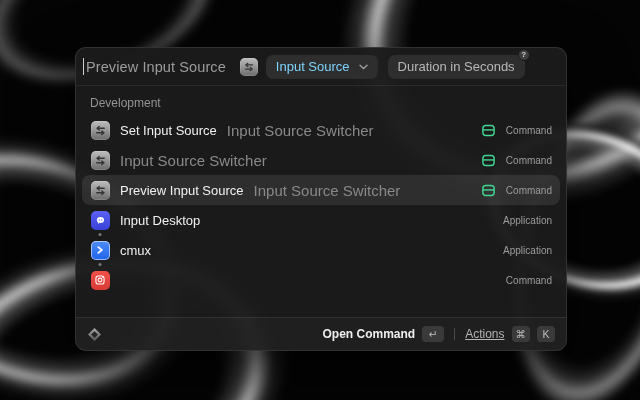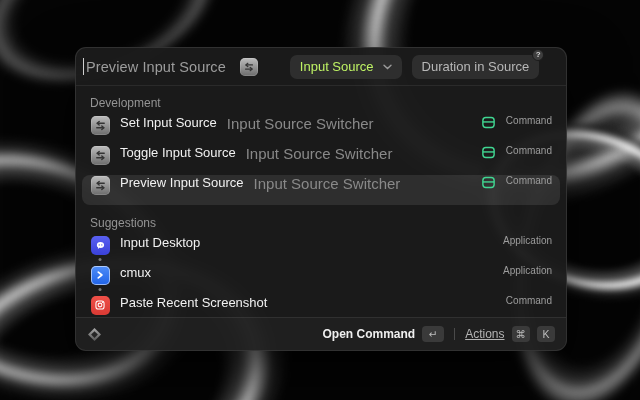--- a/index.html
+++ b/index.html
@@ -35,32 +35,32 @@
     display:flex; flex-direction:column;
   }
 
   
   .topbar { height:38px; flex:0 0 38px; display:flex; align-items:center; padding:0 10px 0 7px;
     border-bottom:1px solid rgba(255,255,255,0.07); }
   .caret { width:1px; height:17px; background:#cfcfcf; margin-right:2px; }
   .search-text { font-size:14.5px; color:#9c9c9c; letter-spacing:.1px; white-space:nowrap; }
   .arg-icon { margin-left:14px; margin-right:8px; flex:0 0 auto; }
   .pill { height:24px; display:flex; align-items:center; background:#2e2e2e; border-radius:7px;
-    padding:0 10px; font-size:13px; color:#bef264; white-space:nowrap;margin-left:24px; }
+    padding:0 10px; font-size:13px; color:#7dd3fc; white-space:nowrap; }
   .pill.dropdown { gap:9px; }
   .pill.arg-field { margin-left:10px; position:relative; color:#b7b7b7; }
   .chev svg { display:block; }
   .q-badge { position:absolute; top:-6px; right:-5px; width:12px; height:12px; border-radius:50%;
     background:#3e3e3e; border:1.5px solid #1b1b1b; color:#d6d6d6; font-size:8px; font-weight:bold;
     display:flex; align-items:center; justify-content:center; }
 
   
   .list { flex:1 1 auto; padding:3px 6px; overflow:hidden; }
   .section-header { font-size:12px; font-weight:500; color:#949494; margin:7px 8px 5px; }
-  .row { height:30px; display:flex; align-items:flex-start; gap:10px; padding:0 8px; border-radius:8px; }
+  .row { height:30px; display:flex; align-items:center; gap:10px; padding:0 8px; border-radius:8px; }
   .row.selected { background:rgba(255,255,255,0.09); }
   .row-icon { width:20px; height:20px; flex:0 0 auto; position:relative; display:flex; align-items:center; justify-content:center; }
   .row-title { font-size:13px; font-weight:500; color:#f1f1f1; white-space:nowrap; }
   .row-sub { font-size:15px; color:#898989; white-space:nowrap; }
   .spacer { flex:1 1 auto; }
   .acc-icon { flex:0 0 auto; display:flex; }
   .acc-text { font-size:10px; color:#9d9d9d; white-space:nowrap; }
   .app-sq { width:19px; height:19px; border-radius:5px; display:flex; align-items:center; justify-content:center; }
   .beeper-sq { background:linear-gradient(180deg,#5a61f2,#3a41d8); }
   .cmux-sq { background:linear-gradient(180deg,#4f8df7,#1f63e8); box-shadow:inset 0 0 0 1px rgba(255,255,255,0.55); }
@@ -119,21 +119,21 @@
     </span>
     <span class="pill dropdown">
       <span>Input Source</span>
       <span class="chev">
         <svg width="9" height="6" viewBox="0 0 9 6" fill="none" stroke="#9a9a9a" stroke-width="1.4" stroke-linecap="round">
             <path d="M1 1.2 L4.5 4.6 L8 1.2"></path>
           </svg>
       </span>
     </span>
     <span class="pill arg-field">
-      <span>Duration in Source</span>
+      <span>Duration in Seconds</span>
       <span class="q-badge">?</span>
     </span>
   </div>
 
   <div class="list">
 
     <div class="section-header">Development</div>
 
     <div class="row">
       <span class="row-icon">
@@ -162,21 +162,20 @@
       <span class="row-icon">
         <span class="switch-sq">
             <svg width="13" height="13" viewBox="0 0 14 14" fill="none" stroke="#343434" stroke-width="1.5" stroke-linecap="round" stroke-linejoin="round">
               <path d="M11 4.6 H3.6"></path>
               <path d="M5.6 2.7 L3.4 4.6 L5.6 6.5"></path>
               <path d="M3 9.4 H10.4"></path>
               <path d="M8.4 7.5 L10.6 9.4 L8.4 11.3"></path>
             </svg>
           </span>
       </span>
-      <span class="row-title">Toggle Input Source</span>
       <span class="row-sub">Input Source Switcher</span>
       <span class="spacer"></span>
       <span class="acc-icon">
         <svg width="15" height="15" viewBox="0 0 16 16" fill="none" stroke="#40d792" stroke-width="1.5">
             <rect x="2" y="2.6" width="12" height="10.8" rx="3.2"></rect>
             <line x1="2" y1="7.4" x2="14" y2="7.4"></line>
           </svg>
       </span>
       <span class="acc-text">Command</span>
     </div>
@@ -197,21 +196,20 @@
       <span class="spacer"></span>
       <span class="acc-icon">
         <svg width="15" height="15" viewBox="0 0 16 16" fill="none" stroke="#40d792" stroke-width="1.5">
             <rect x="2" y="2.6" width="12" height="10.8" rx="3.2"></rect>
             <line x1="2" y1="7.4" x2="14" y2="7.4"></line>
           </svg>
       </span>
       <span class="acc-text">Command</span>
     </div>
 
-    <div class="section-header" style="margin-top:11px">Suggestions</div>
 
     <div class="row">
       <span class="row-icon">
         <span class="app-sq beeper-sq">
           <svg width="13" height="13" viewBox="0 0 20 20">
               <path d="M10 4.6 c3.4 0 5.6 1.9 5.6 4.6 0 2.8-2.2 4.6-5.6 4.6 -0.6 0-1.2-.06-1.7-.17 L5.9 15.3 l.5-2.3 C5 12.1 4.4 10.8 4.4 9.2 4.4 6.5 6.6 4.6 10 4.6 Z" fill="#ffffff"></path>
               <circle cx="8" cy="9.2" r="0.95" fill="#4a51e8"></circle>
               <circle cx="12" cy="9.2" r="0.95" fill="#4a51e8"></circle>
             </svg>
         </span>
@@ -239,21 +237,20 @@
     <div class="row">
       <span class="row-icon">
         <span class="app-sq shot-sq">
           <svg width="14" height="14" viewBox="0 0 20 20" fill="none" stroke="#ffffff" stroke-width="1.5">
               <rect x="4.2" y="4.2" width="11.6" height="11.6" rx="3.4"></rect>
               <circle cx="10" cy="10" r="2.7"></circle>
               <circle cx="13.8" cy="6.3" r="0.85" fill="#ffffff" stroke="none"></circle>
             </svg>
         </span>
       </span>
-      <span class="row-title">Paste Recent Screenshot</span>
       <span class="spacer"></span>
       <span class="acc-text">Command</span>
     </div>
 
   </div>
 
   <div class="footer">
     <span style="display:flex">
       <svg width="15" height="15" viewBox="0 0 16 16">
           <path d="M8 1.1 L14.9 8 L8 14.9 L1.1 8 Z" fill="url(#gDia)"></path>

